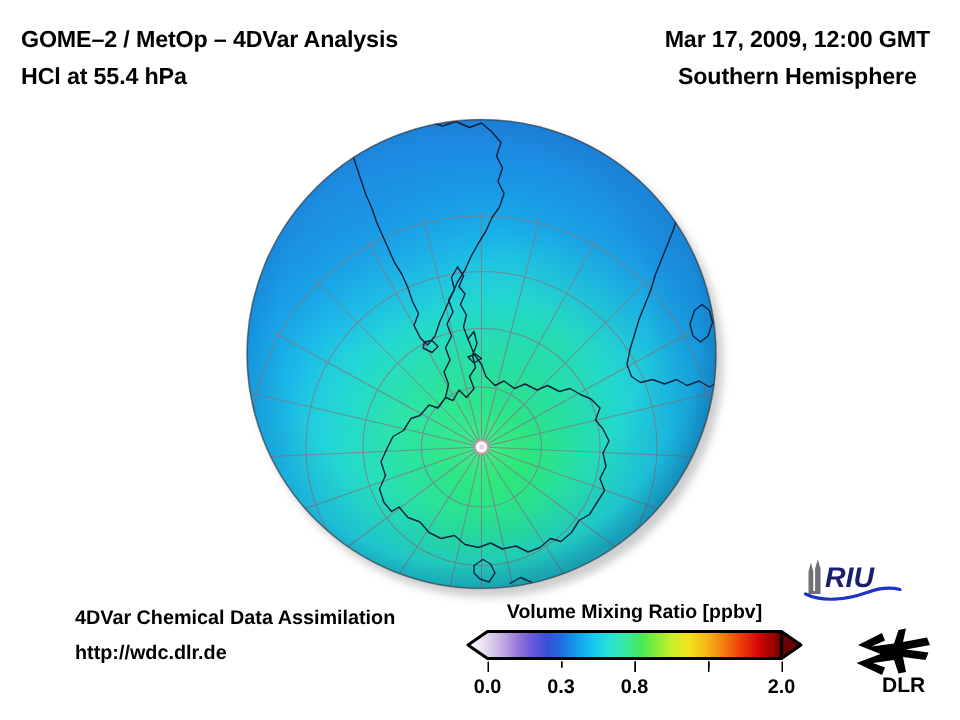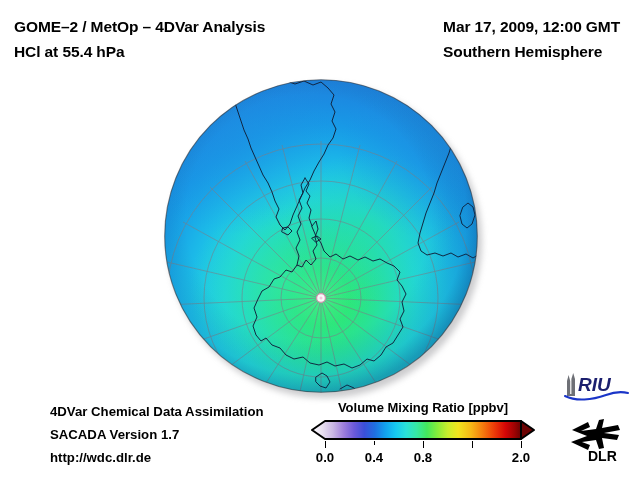--- a/index.html
+++ b/index.html
@@ -20,21 +20,21 @@
   #header-left {
     position: absolute;
     left: 14px;
     top: 14px;
     text-align: left;
   }
   #header-right {
     position: absolute;
     right: 20px;
     top: 14px;
-    text-align: left;
+    text-align: center;
   }
   .hdr-line {
     font-size: 15.5px;
     font-weight: bold;
     line-height: 25px;
     white-space: nowrap;
     letter-spacing: -0.1px;
   }
 
   
@@ -120,21 +120,21 @@
     position: absolute;
     font-size: 13.2px;
     font-weight: bold;
     transform: translateX(-50%);
     white-space: nowrap;
   }
 
   
   #riu-logo {
     position: absolute;
-    left: 562px;
+    left: 534px;
     top: 372px;
     width: 68px;
     height: 30px;
   }
   #dlr-logo {
     position: absolute;
     left: 566px;
     top: 413px;
     width: 62px;
     height: 50px;
@@ -299,21 +299,20 @@
     <g>
       <circle cx="157" cy="219" r="4.4" fill="#ffffff" opacity="0.95"></circle>
       <circle cx="157" cy="219" r="4.4" fill="none" stroke="#d890b0" stroke-width="1.2"></circle>
       <circle cx="157" cy="219" r="1.5" fill="#f2c8dc"></circle>
     </g>
   </svg>
 </div>
 
 <div id="footer-credits">
   <div class="credit-line">4DVar Chemical Data Assimilation</div>
-  <div class="credit-line">SACADA Version 1.7</div>
   <div class="credit-line">http://wdc.dlr.de</div>
 </div>
 
 <div id="colorbar-block">
   <div id="colorbar-title">Volume Mixing Ratio [ppbv]</div>
 
   <div id="colorbar-row">
     <svg width="236" height="22" viewBox="0 0 236 22">
       <defs>
         <linearGradient id="cbGrad" x1="0" y1="0" x2="1" y2="0">
@@ -352,21 +351,21 @@
     <span class="cb-tick major" style="left:118px;"></span>
     <span class="cb-tick minor" style="left:69px;"></span>
     <span class="cb-tick major" style="left:118px;"></span>
     <span class="cb-tick minor" style="left:167px;"></span>
     <span class="cb-tick major" style="left:167px;"></span>
     <span class="cb-tick major" style="left:216px;"></span>
   </div>
 
   <div id="cb-labels">
     <span class="cb-label" style="left:20px;">0.0</span>
-    <span class="cb-label" style="left:69px;">0.4</span>
+    <span class="cb-label" style="left:69px;">0.3</span>
     <span class="cb-label" style="left:118px;">0.8</span>
     <span class="cb-label" style="left:167px;margin-top:31px;">1.5</span>
     <span class="cb-label" style="left:216px;">2.0</span>
   </div>
 </div>
 
 <div id="riu-logo">
   <svg width="68" height="30" viewBox="0 0 68 30">
 
     <g fill="#6e7076">

